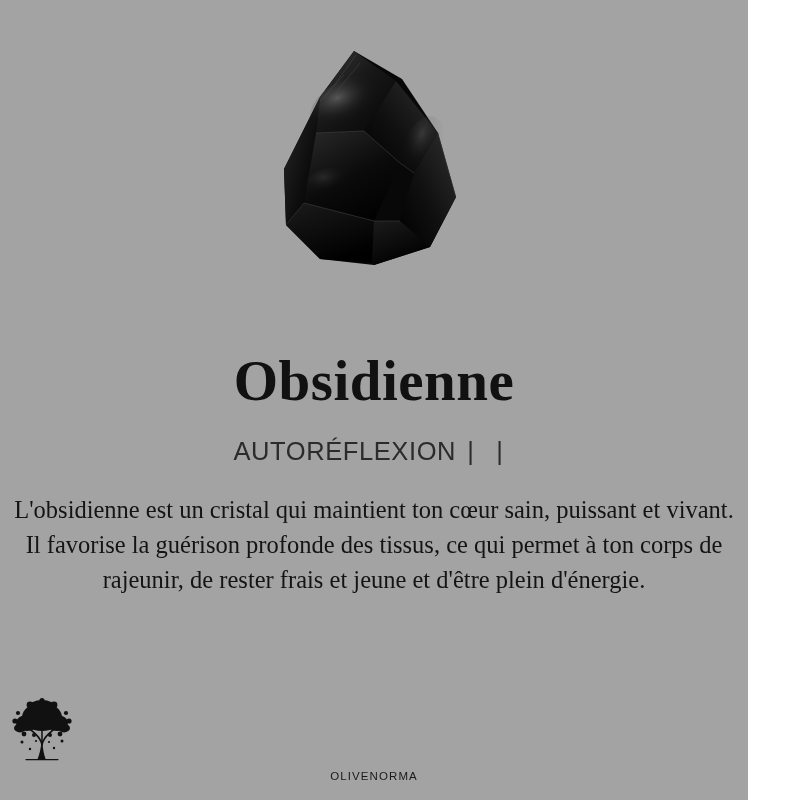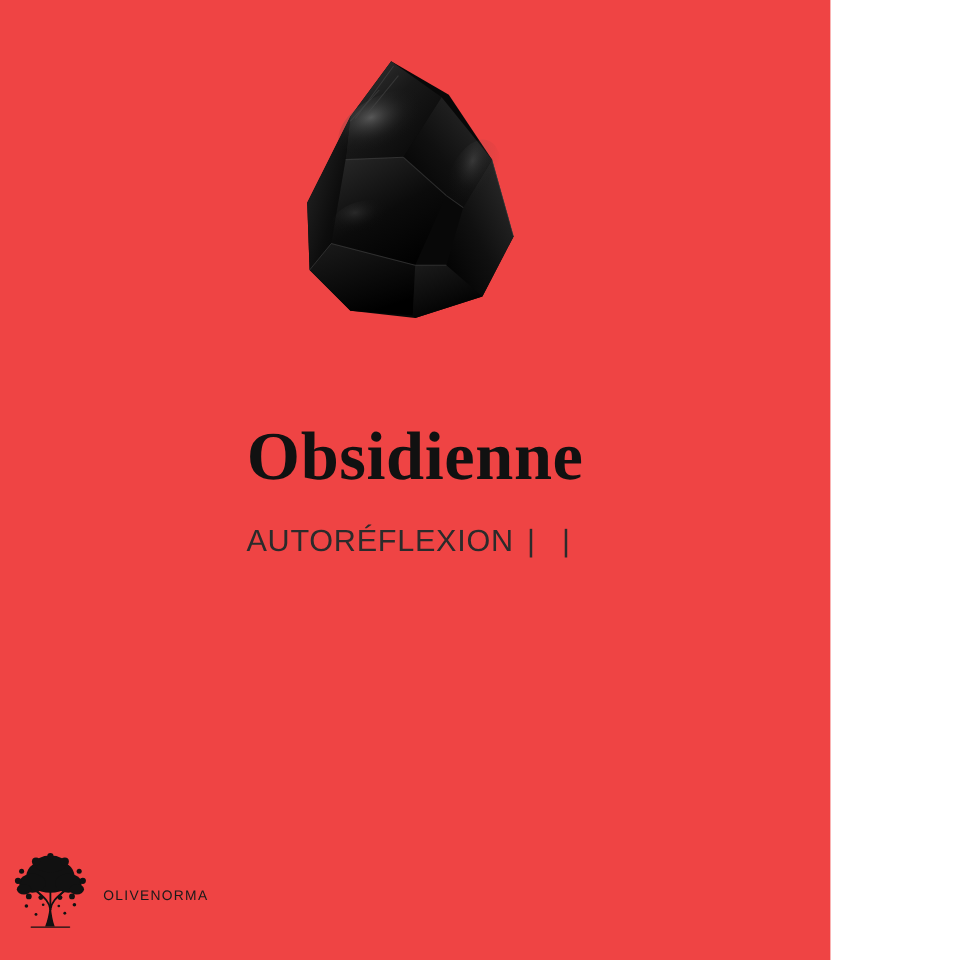--- a/index.html
+++ b/index.html
@@ -8,27 +8,27 @@
   }
   body {
     width: 800px;
     height: 800px;
     background: #ffffff;
     font-family: "Liberation Sans", sans-serif;
     overflow: hidden;
   }
   .card {
     position: relative;
-    width: 692px;
+    width: 748px;
     height: 800px;
     box-sizing: border-box;
     display: flex;
     flex-direction: column;
     align-items: center;
-    background: #ef4444;
+    background: #a3a3a3;
   }
 
   
   .stone-area {
     width: 100%;
     height: 330px;
     position: relative;
     display: flex;
     align-items: center;
     justify-content: center;
@@ -86,22 +86,21 @@
     text-align: center;
   }
 
   
   .logo-area {
     position: absolute;
     left: 0;
     right: 0;
     bottom: 18px;
     display: flex;
-    flex-direction: row;
-    align-items: center;
+    flex-direction: column;
   }
   .logo-mark {
     width: 86px;
     height: 72px;
     display: block;
   }
   .logo-text {
     margin-top: 1px;
     font-family: "Liberation Sans", sans-serif;
     font-size: 11.5px;
@@ -189,20 +188,21 @@
   </div>
 
   <div class="title">Obsidienne</div>
 
   <div class="keywords">
     <span class="kw">AUTORÉFLEXION</span>
     <span class="sep">|</span>
     <span class="sep">|</span>
   </div>
 
+  <p class="description">L'obsidienne est un cristal qui maintient ton cœur sain, puissant et vivant. Il favorise la guérison profonde des tissus, ce qui permet à ton corps de rajeunir, de rester frais et jeune et d'être plein d'énergie.</p>
 
   <div class="logo-area">
     <svg class="logo-mark" viewBox="0 0 86 72" xmlns="http://www.w3.org/2000/svg">
 
       <path d="M41.4 46 C40.6 52, 39.6 57, 37.6 62 L45.6 62 C43.8 57, 43 52, 42.4 46 Z" fill="#111111"></path>
 
       <path d="M26 62.6 L58 62.6" stroke="#111111" stroke-width="1.1" stroke-linecap="round"></path>
 
       <g stroke="#111111" fill="none" stroke-linecap="round">
         <path d="M42 48 C41 40, 34 36, 29 31" stroke-width="1.5"></path>

